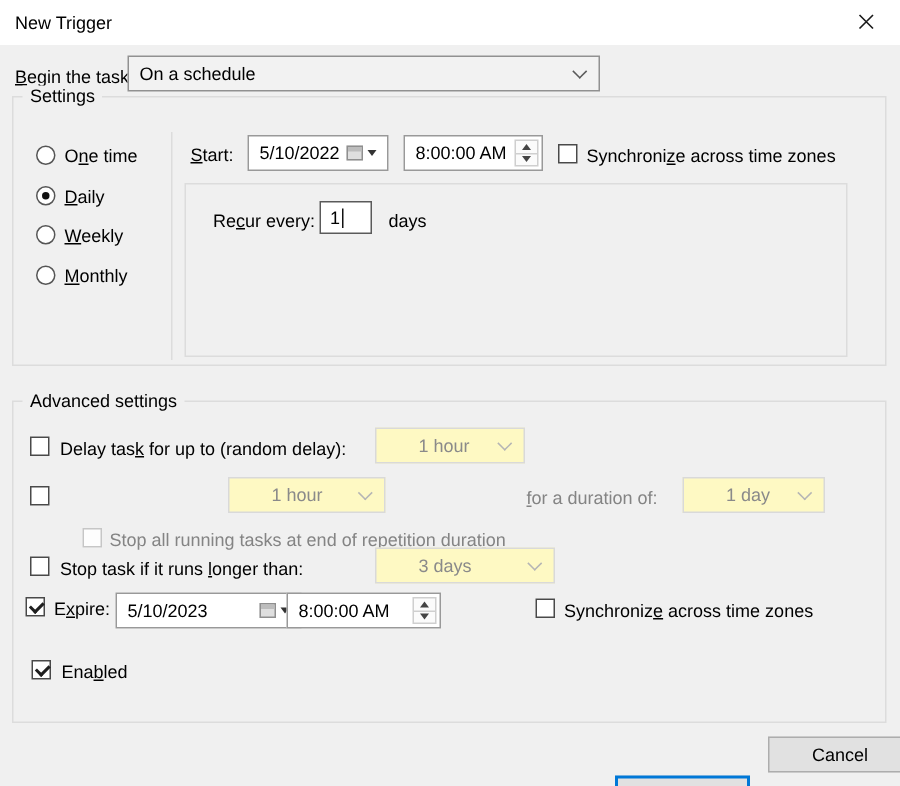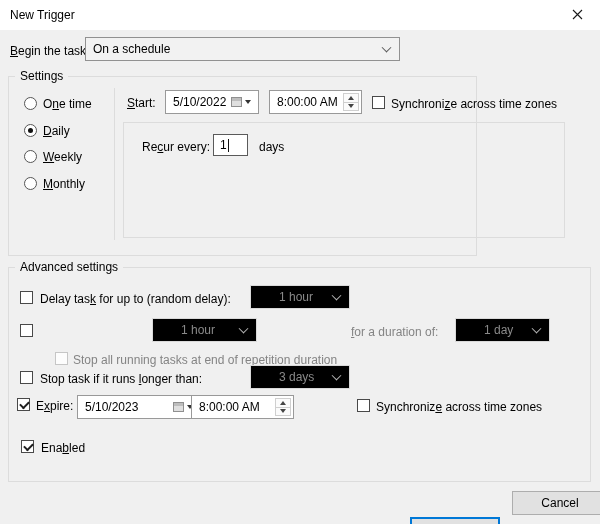--- a/index.html
+++ b/index.html
@@ -7,21 +7,21 @@
   .dialog{position:relative;width:600px;height:524px;background:#f0f0f0;overflow:hidden;}
   .titlebar{position:absolute;left:0;top:0;width:600px;height:30px;background:#ffffff;}
   .title{position:absolute;left:10px;top:8px;white-space:nowrap;}
   .close{position:absolute;right:0;top:0;width:45px;height:29px;display:flex;align-items:center;justify-content:center;}
   .lbl{position:absolute;white-space:nowrap;line-height:14px;}
   .gray{color:#848484;}
   u{text-decoration:underline;}
   
   .combo{position:absolute;box-sizing:border-box;height:24px;background:#f2f2f2;border:1px solid #919191;display:flex;align-items:center;padding-left:7px;white-space:nowrap;}
   .combo.white{background:#ffffff;border-color:#999999;}
-  .combo.dd{background:#000000;border-color:#d9d9d9;color:#8a8a8a;padding-left:28px;}
+  .combo.dd{background:#fef9c3;border-color:#d9d9d9;color:#8a8a8a;padding-left:28px;}
   .chev{position:absolute;right:9px;top:50%;width:6px;height:6px;border-right:1.2px solid #5a5a5a;border-bottom:1.2px solid #5a5a5a;transform:translateY(-70%) rotate(45deg);}
   .dd .chev{border-color:#b5b5b5;}
   
   .calwrap{position:absolute;right:7px;top:50%;transform:translateY(-50%);display:flex;align-items:center;gap:3px;}
   .calsq{width:11px;height:10px;border:1px solid #8f8f8f;background:#dfdfdf;box-sizing:border-box;position:relative;}
   .calsq::after{content:'';position:absolute;left:0;top:0;right:0;height:3px;background:#bdbdbd;}
   .tri-dn{width:0;height:0;border-left:3px solid transparent;border-right:3px solid transparent;border-top:4px solid #333;}
   .tri-up-s{width:0;height:0;border-left:3px solid transparent;border-right:3px solid transparent;border-bottom:4px solid #444;}
   .tri-dn-s{width:0;height:0;border-left:3px solid transparent;border-right:3px solid transparent;border-top:4px solid #444;}
   
@@ -59,21 +59,21 @@
         </svg>
     </span>
   </div>
 
   <span class="lbl" style="left:10px;top:44px;"><span></span><u>B</u><span>egin the task:</span></span>
   <div class="combo" style="left:85px;top:37px;width:315px;">
     <span>On a schedule</span>
     <span class="chev"></span>
   </div>
 
-  <div class="group" style="left:8px;top:76px;width:469px;height:180px;">
+  <div class="group" style="left:8px;top:64px;width:583px;height:180px;">
     <span class="legend">Settings</span>
   </div>
 
   <span class="radio" style="left:24px;top:97px;"></span>
   <span class="lbl" style="left:43px;top:97px;"><span>O</span><u>n</u><span>e time</span></span>
 
   <span class="radio checked" style="left:24px;top:124px;"></span>
   <span class="lbl" style="left:43px;top:124px;"><span></span><u>D</u><span>aily</span></span>
 
   <span class="radio" style="left:24px;top:150px;"></span>
@@ -137,21 +137,21 @@
   <div class="combo dd" style="left:455px;top:318px;width:95px;">
     <span>1 day</span>
     <span class="chev"></span>
   </div>
 
   <span class="cb disabled" style="left:55px;top:352px;"></span>
   <span class="lbl gray" style="left:73px;top:353px;"><span>Stop all running tasks at end of repetition durat</span><u>i</u><span>on</span></span>
 
   <span class="cb" style="left:20px;top:371px;"></span>
   <span class="lbl" style="left:40px;top:372px;"><span>Stop task if it runs </span><u>l</u><span>onger than:</span></span>
-  <div class="combo dd" style="left:250px;top:365px;width:100px;">
+  <div class="combo dd" style="left:250px;top:365px;width:120px;">
     <span>3 days</span>
     <span class="chev"></span>
   </div>
 
   <span class="cb checked" style="left:17px;top:398px;"></span>
   <span class="lbl" style="left:36px;top:399px;"><span>E</span><u>x</u><span>pire:</span></span>
   <div class="combo white" style="left:77px;top:395px;width:124px;">
     <span>5/10/2023</span>
     <span class="calwrap">
         <span class="calsq"></span>

